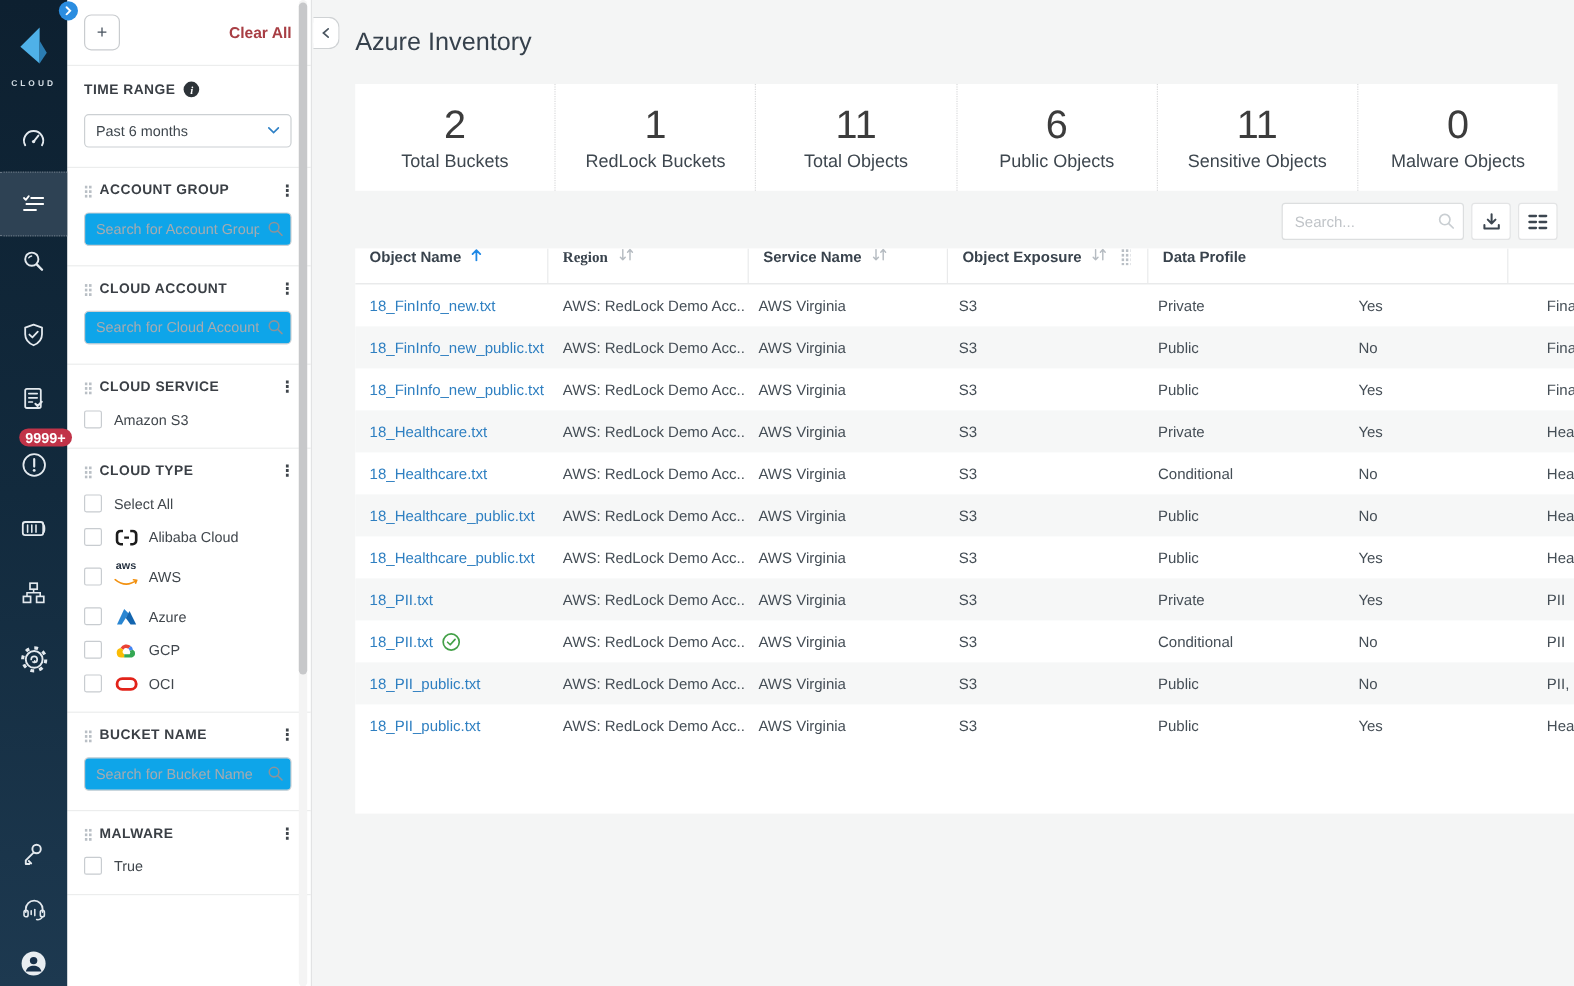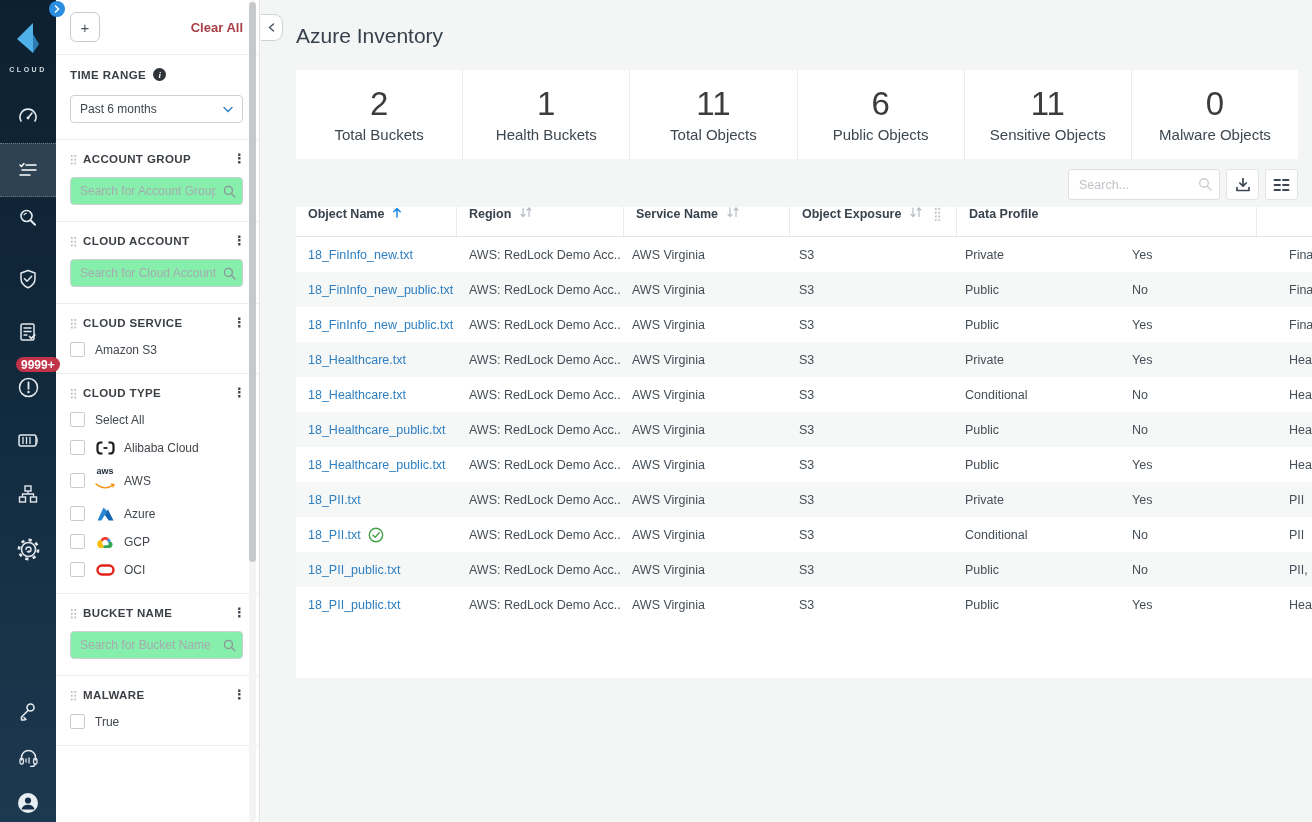--- a/index.html
+++ b/index.html
@@ -37,21 +37,21 @@
     background-image:radial-gradient(circle,#b9bfc5 1.1px,transparent 1.3px); background-size:3.5px 3.8px; }
   .fp-label { font-size:11.5px; font-weight:bold; color:#3a3f45; letter-spacing:.4px; flex:1; }
   .kebab { color:#3f454b; font-size:13px; font-weight:bold; cursor:pointer; line-height:10px; letter-spacing:0; width:10px; text-align:center; }
   .info-dot { display:inline-flex; width:13px; height:13px; border-radius:50%; background:#2d3338; color:#fff;
     font-size:9px; font-weight:bold; align-items:center; justify-content:center; margin-left:7px; font-family:"Liberation Serif",serif; font-style:italic;}
   .fp-select { display:flex; align-items:center; justify-content:space-between; height:28px; border:1px solid #ccd0d3;
     border-radius:4px; padding:0 9px; font-size:12px; color:#3e464d; cursor:pointer; background:#fff; }
   .fp-select .chev { color:#2f81c6; font-size:10px; }
   .fp-search { position:relative; }
   .fp-search input { width:100%; height:28px; border:1px solid #ccd0d3; border-radius:4px; padding:0 26px 0 9px;
-    font-size:12px; color:#444; background:#86efac; font-family:inherit; }
+    font-size:12px; color:#444; background:#0ea5e9; font-family:inherit; }
   .fp-search input::placeholder { color:#a6abb0; }
   .fp-search .mag { position:absolute; right:7px; top:7px; }
   .chk-row { display:flex; align-items:center; margin-top:13px; cursor:pointer; }
   .chk-box { width:15px; height:15px; border:1px solid #c8ccd0; border-radius:2px; background:#fff; flex:none; }
   .chk-ico { width:22px; margin-left:9px; display:flex; align-items:center; justify-content:center; flex:none; }
   .chk-lbl { font-size:12px; color:#41474d; margin-left:8px; white-space:nowrap; }
   .chk-row.no-ico .chk-lbl { margin-left:10px; }
   .aws-word { font-size:9px; font-weight:bold; color:#232f3e; line-height:7px; display:block; text-align:center; }
 
   
@@ -354,21 +354,21 @@
   </div>
   <h1 class="page-title">Azure Inventory</h1>
 
   <div class="stats-card" id="stats-card">
       <div class="stat-cell">
         <div class="stat-value">2</div>
         <div class="stat-label">Total Buckets</div>
       </div>
       <div class="stat-cell">
         <div class="stat-value">1</div>
-        <div class="stat-label">Health Buckets</div>
+        <div class="stat-label">RedLock Buckets</div>
       </div>
       <div class="stat-cell">
         <div class="stat-value">11</div>
         <div class="stat-label">Total Objects</div>
       </div>
       <div class="stat-cell">
         <div class="stat-value">6</div>
         <div class="stat-label">Public Objects</div>
       </div>
       <div class="stat-cell">
@@ -415,21 +415,21 @@
     <div class="tbl">
       <div class="tbl-header" id="tbl-header">
           <div class="th" style="width: 161px; flex: 0 0 auto;">
             <span>Object Name</span>
             <span class="sort">
               <svg width="10" height="11" viewBox="0 0 10 11">
                 <path d="M5 10 V1.5 M5 1.5 L1.8 4.7 M5 1.5 L8.2 4.7" stroke="#1e87e5" stroke-width="1.5" fill="none" stroke-linecap="round" stroke-linejoin="round"></path>
               </svg>
             </span>
           </div>
-          <div class="th" style="width: 167px; flex: 0 0 auto;">
+          <div class="th" style="width: 167px; flex: 0 0 auto; font-family: Liberation Serif, serif;">
             <span>Region</span>
             <span class="sort">
               <svg width="14" height="11" viewBox="0 0 14 11">
                 <path d="M4 1 V9.5 M4 9.5 L2 7.3 M4 9.5 L6 7.3" stroke="#b6bcc2" stroke-width="1.2" fill="none" stroke-linecap="round" stroke-linejoin="round"></path>
                 <path d="M10 9.5 V1 M10 1 L8 3.2 M10 1 L12 3.2" stroke="#b6bcc2" stroke-width="1.2" fill="none" stroke-linecap="round" stroke-linejoin="round"></path>
               </svg>
             </span>
           </div>
           <div class="th" style="width: 166px; flex: 0 0 auto;">
             <span>Service Name</span>

